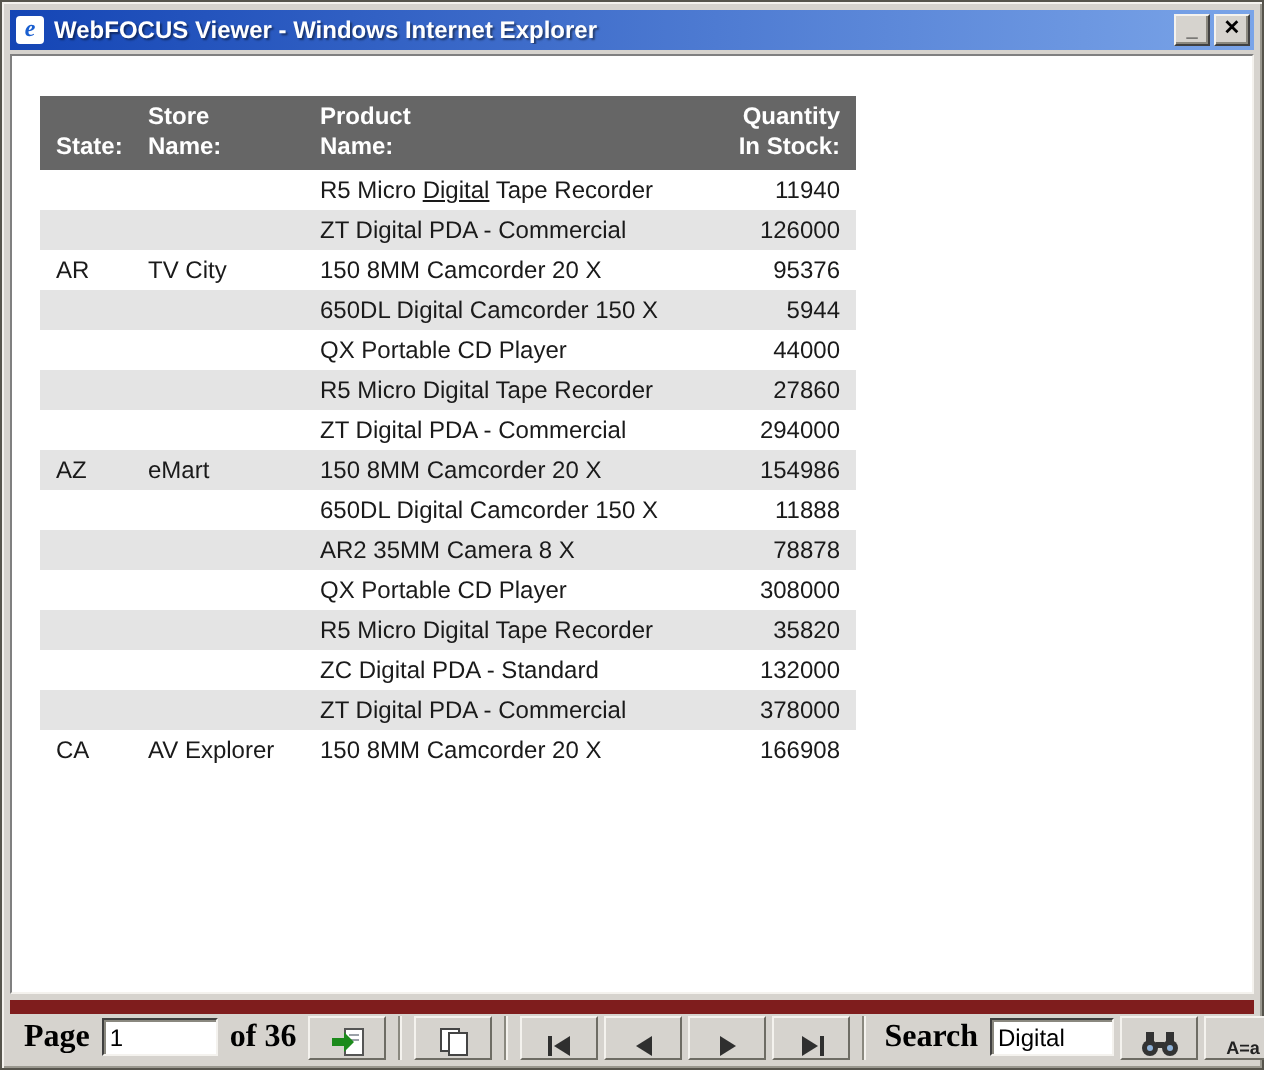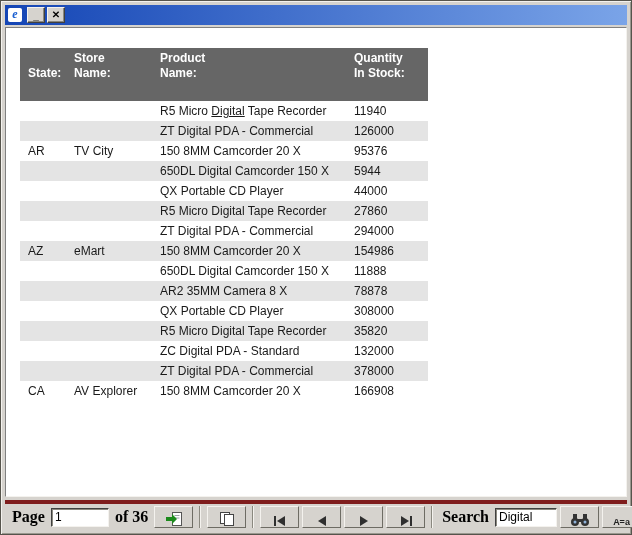--- a/index.html
+++ b/index.html
@@ -63,40 +63,40 @@
   }
   .report-subtitle {
     font: bold 14px "Liberation Sans", sans-serif;
     color: #111; margin-bottom: 14px;
   }
   .inv-table { border-collapse: collapse; width: 408px; table-layout: fixed; }
   .inv-table th {
     background: var(--header-bg, #666666); color: #fff;
     font: bold 12px/15px "Liberation Sans", sans-serif;
     text-align: left; vertical-align: bottom;
-    padding: 3px 8px 20px;
+    padding: 3px 8px 4px;
   }
   .col-state { width: 46px; }
   .col-store { width: 86px; }
   .col-product { width: 194px; }
   .col-qty { width: 82px; }
-  .inv-table th.col-qty, .inv-table td.col-qty { text-align: left; }
+  .inv-table th.col-qty, .inv-table td.col-qty { text-align: right; }
   .inv-table td {
     font: 12px/14px "Liberation Sans", sans-serif;
     color: #1a1a1a;
     padding: 3px 8px; height: 20px;
     overflow: hidden; white-space: nowrap;
   }
   .inv-table tbody tr:nth-child(even) { background: var(--row-alt-bg, #e4e4e4); }
   .search-match { text-decoration: underline; }
   
   .toolbar {
     flex: 0 0 30px; margin-top: 3px;
     background: #d6d3ce;
-    border-top: 4px solid #7f1d1d;
+    border-top: 7px solid #7f1d1d;
     display: flex; align-items: center;
     padding: 0 4px; gap: 3px;
   }
   .tb-label { font: bold 16px "Liberation Serif", serif; color: #000; margin: 0 3px; white-space: nowrap; }
   .tb-input {
     height: 19px; background: #fff;
     border: 1px solid; border-color: #404040 #f4f2ee #f4f2ee #404040;
     box-shadow: inset 1px 1px 0 #8a887f;
     font: 12px "Liberation Sans", sans-serif;
     padding: 1px 3px;
@@ -128,20 +128,21 @@
     text-shadow: 1px 1px 0 #7a0d0d;
   }
 </style>
 </head>
 <body>
 
 <div class="window">
 
   <div class="titlebar">
     <span class="app-icon">e</span>
+    <span class="title-text">WebFOCUS Viewer - Windows Internet Explorer</span>
     <span class="win-btns">
       <button class="win-btn">
           <span class="glyph-min">_</span>
         </button>
       <button class="win-btn">
           <span>✕</span>
         </button>
     </span>
   </div>
 

